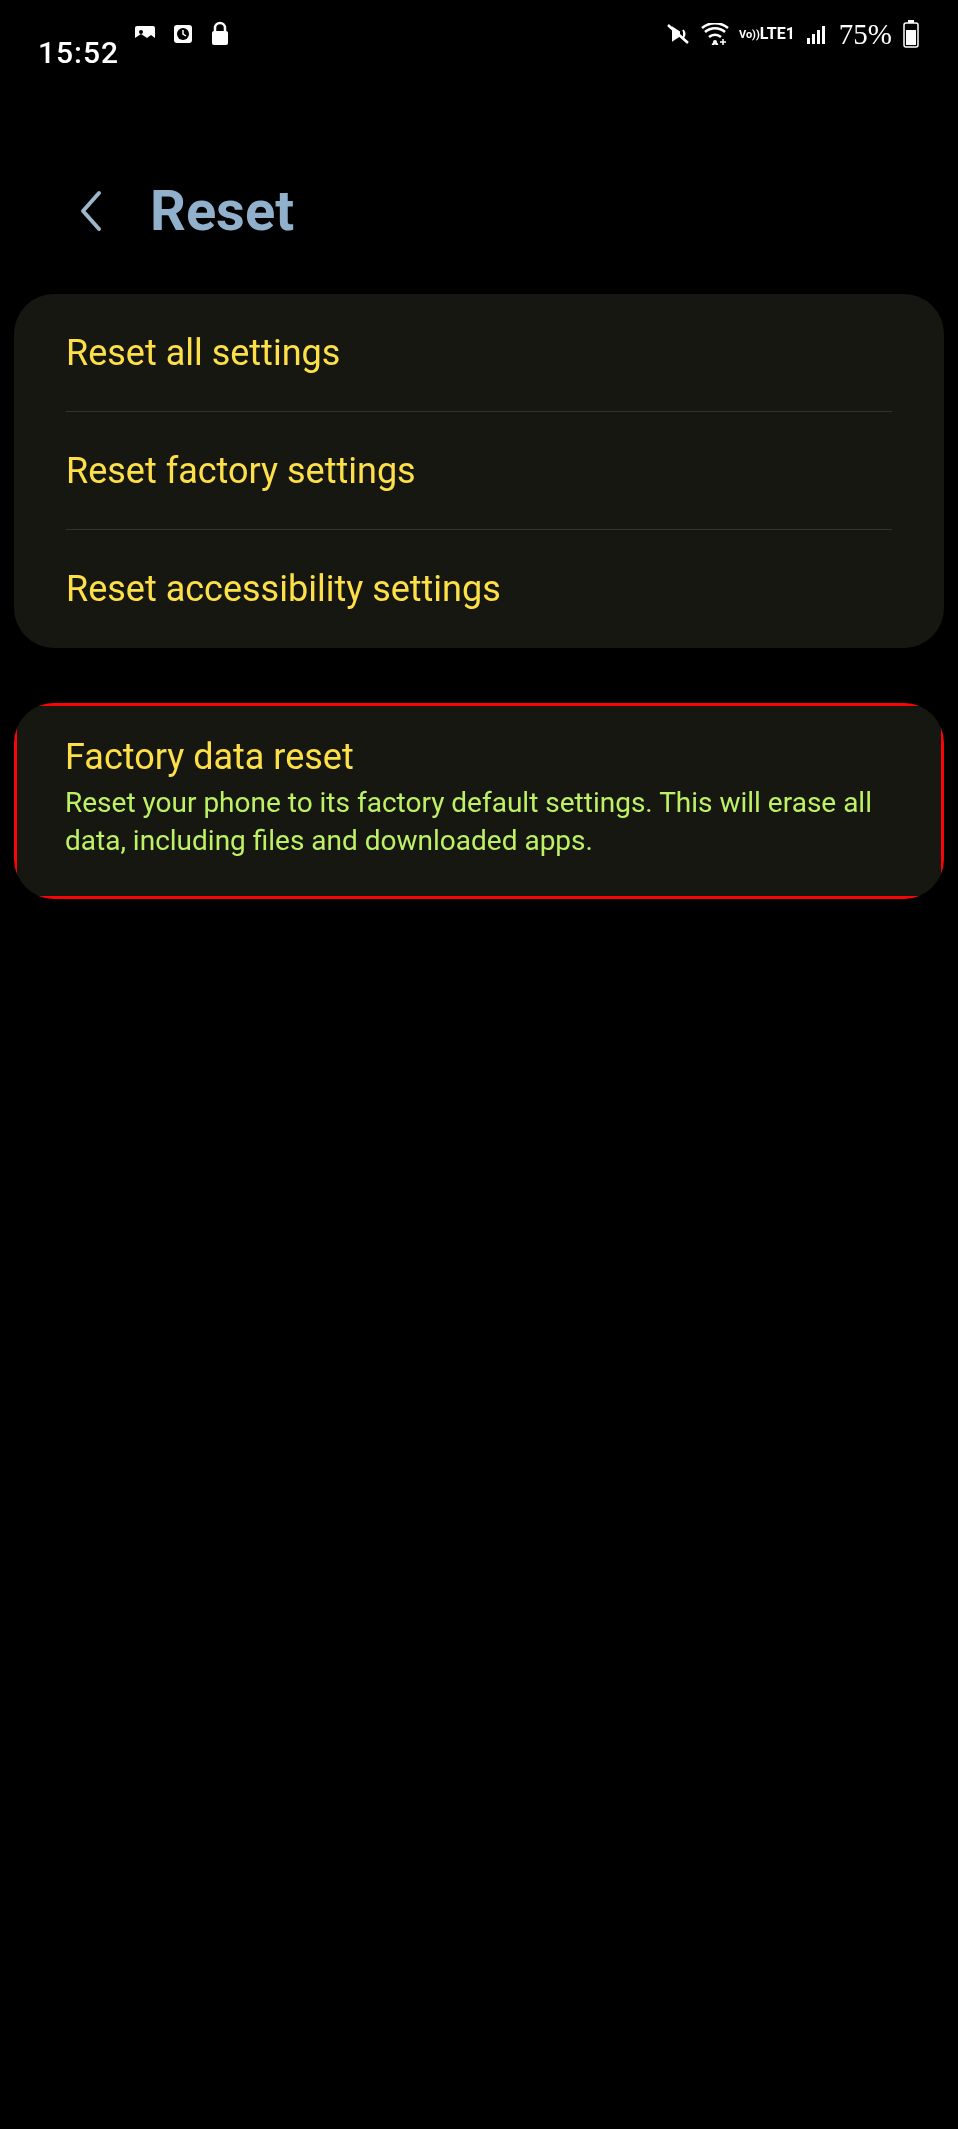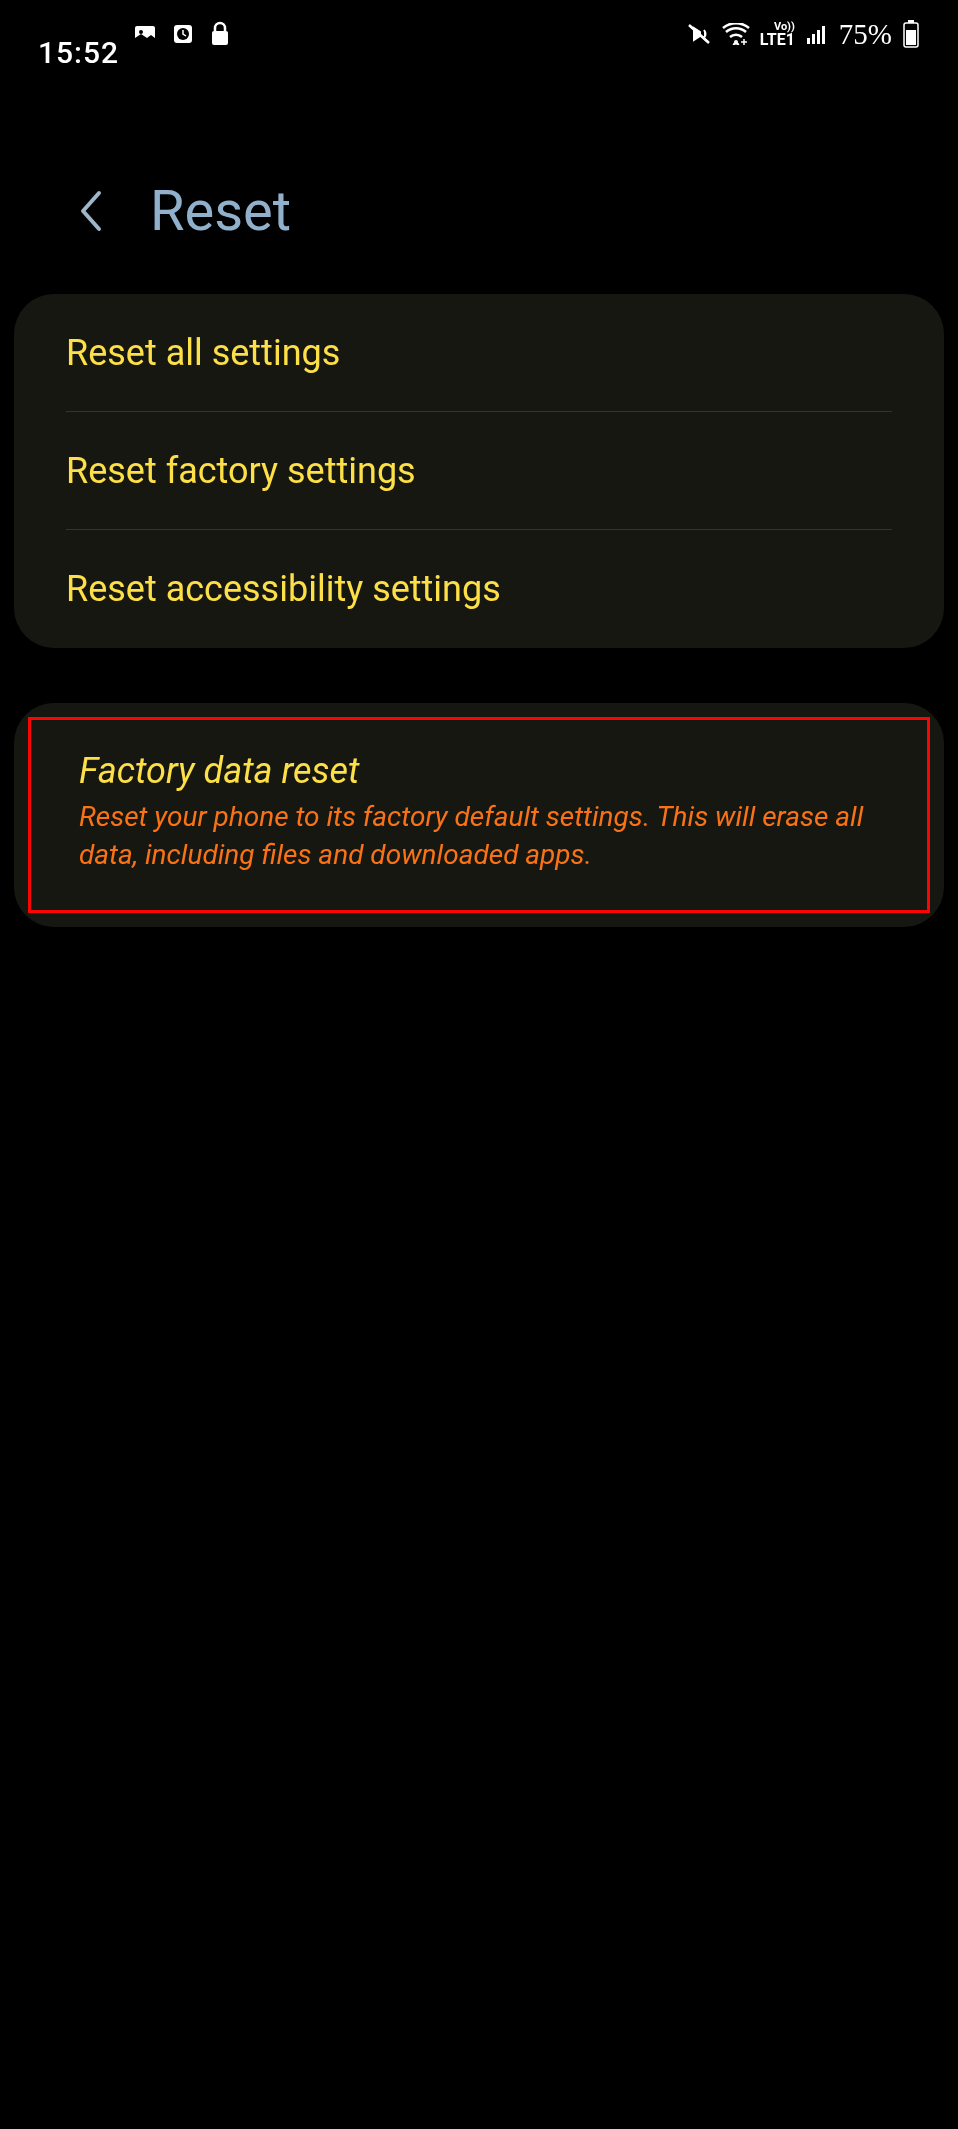--- a/index.html
+++ b/index.html
@@ -48,43 +48,43 @@
     }
     .status-battery {
       font-size: 29px;
       font-weight: 400;
       font-family: Liberation Serif, serif;
     }
     .status-lte {
       font-size: 14px;
       line-height: 1;
       display: inline-flex;
-      flex-direction: column;
-      align-items: flex-end;
+      flex-direction: row;
+      align-items: center;
     }
     
     
     .header {
       display: flex;
       align-items: center;
       padding: 40px 30px 50px 30px;
       gap: 40px;
       margin-top: 70px;
     }
     .back-chevron {
       width: 40px;
       height: 40px;
       display: flex;
       align-items: center;
       justify-content: center;
       margin-left: 40px;
     }
     .page-title {
       font-size: 56px;
-      font-weight: 400;
+      font-weight: 700;
       color: #91b0cb;
     }
     
     
     .card {
       background: #171712;
       border-radius: 40px;
       margin: 0 14px 55px 14px;
       overflow: hidden;
     }
@@ -101,21 +101,21 @@
       height: 1px;
       background: #333330;
     }
     .setting-title {
       font-size: 36px;
       font-weight: 400;
       color: #fde047;
     }
     .setting-desc {
       font-size: 28px;
-      color: #f97316;
+      color: #bef264;
       margin-top: 6px;
       line-height: 1.35;
     }
     
     .highlighted {
       border: 3px solid #f80506;
       margin: -3px;
       position: relative;
       z-index: 1;
     }
@@ -198,18 +198,18 @@
     <div class="setting-title">Reset all settings</div>
   </div>
   <div class="setting-item with-divider">
     <div class="setting-title">Reset factory settings</div>
   </div>
   <div class="setting-item">
     <div class="setting-title">Reset accessibility settings</div>
   </div>
 </div>
 
-<div class="card" style="padding:17px;font-style:italic;">
+<div class="card" style="padding:3px;">
   <div class="setting-item highlighted" style="padding:30px 48px 36px 48px;">
     <div class="setting-title">Factory data reset</div>
     <div class="setting-desc">Reset your phone to its factory default settings. This will erase all data, including files and downloaded apps.</div>
   </div>
 </div>
 
 </body></html>

